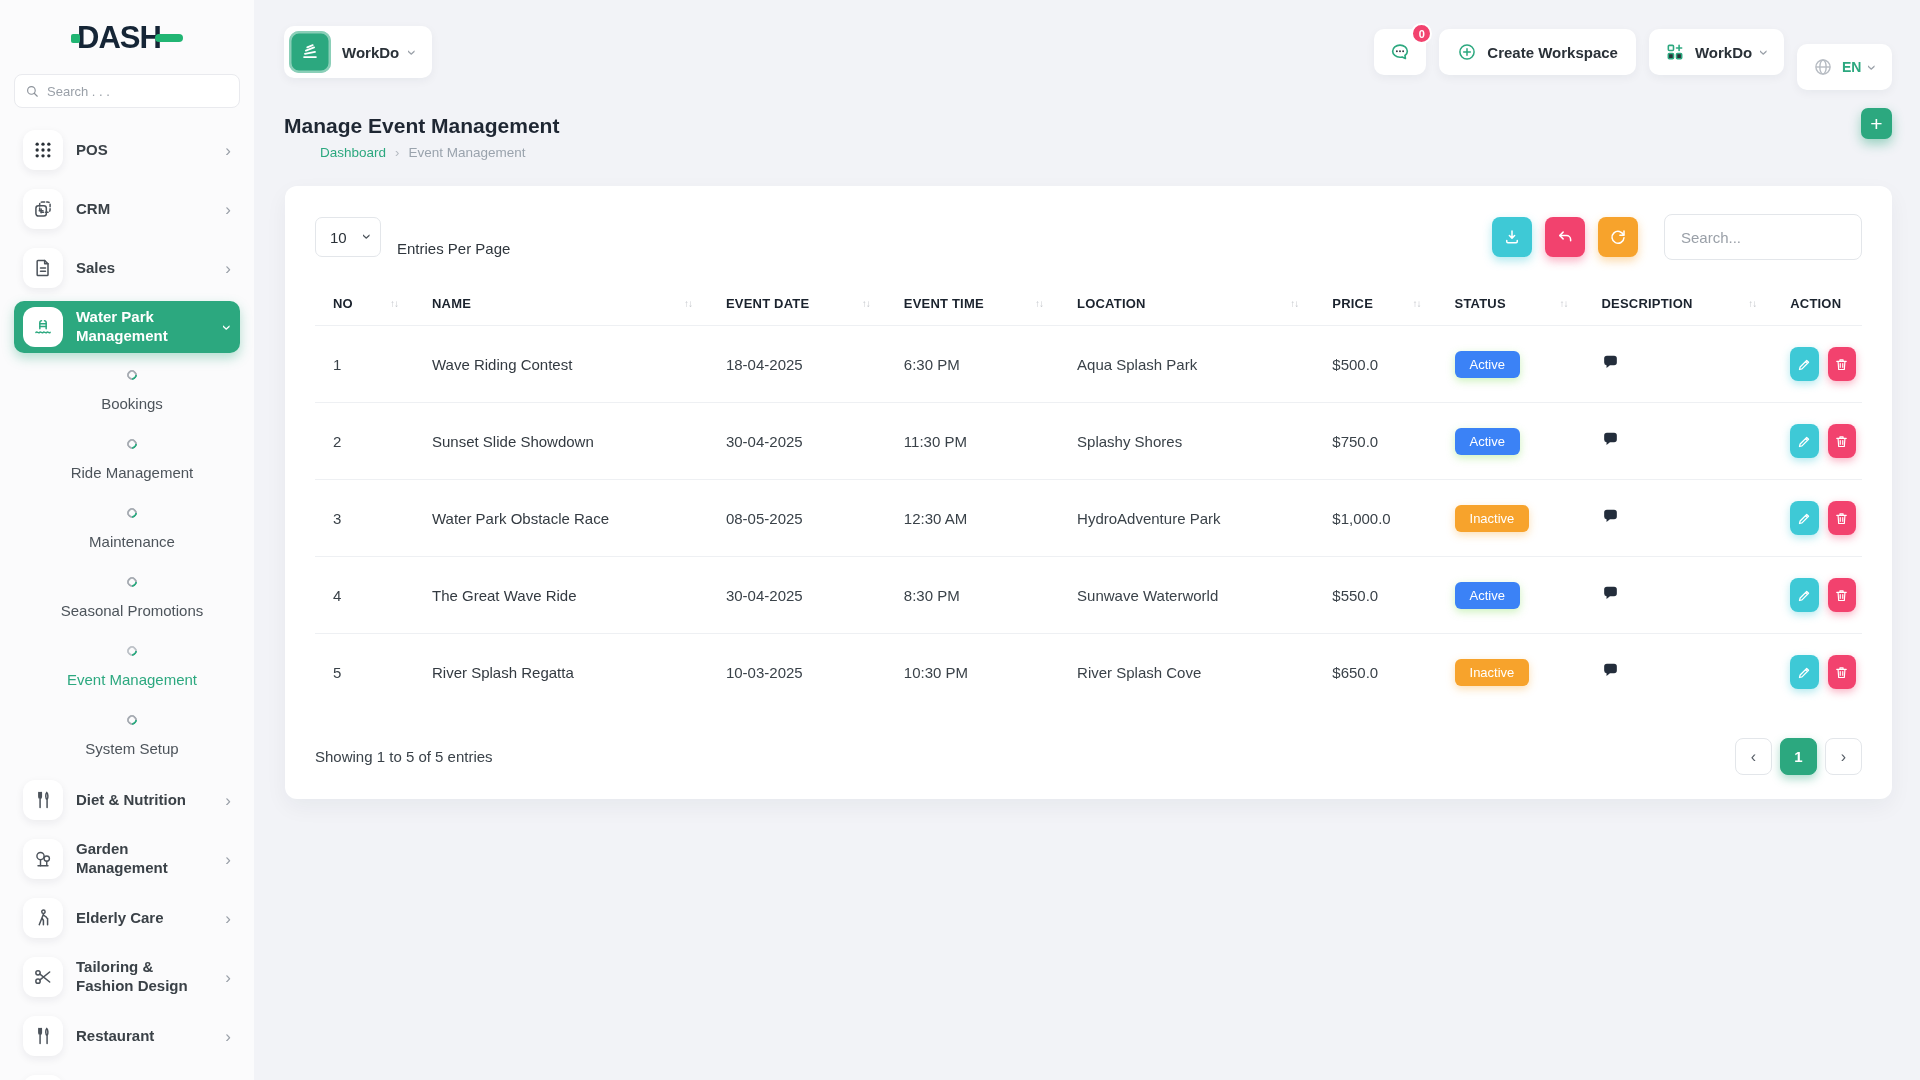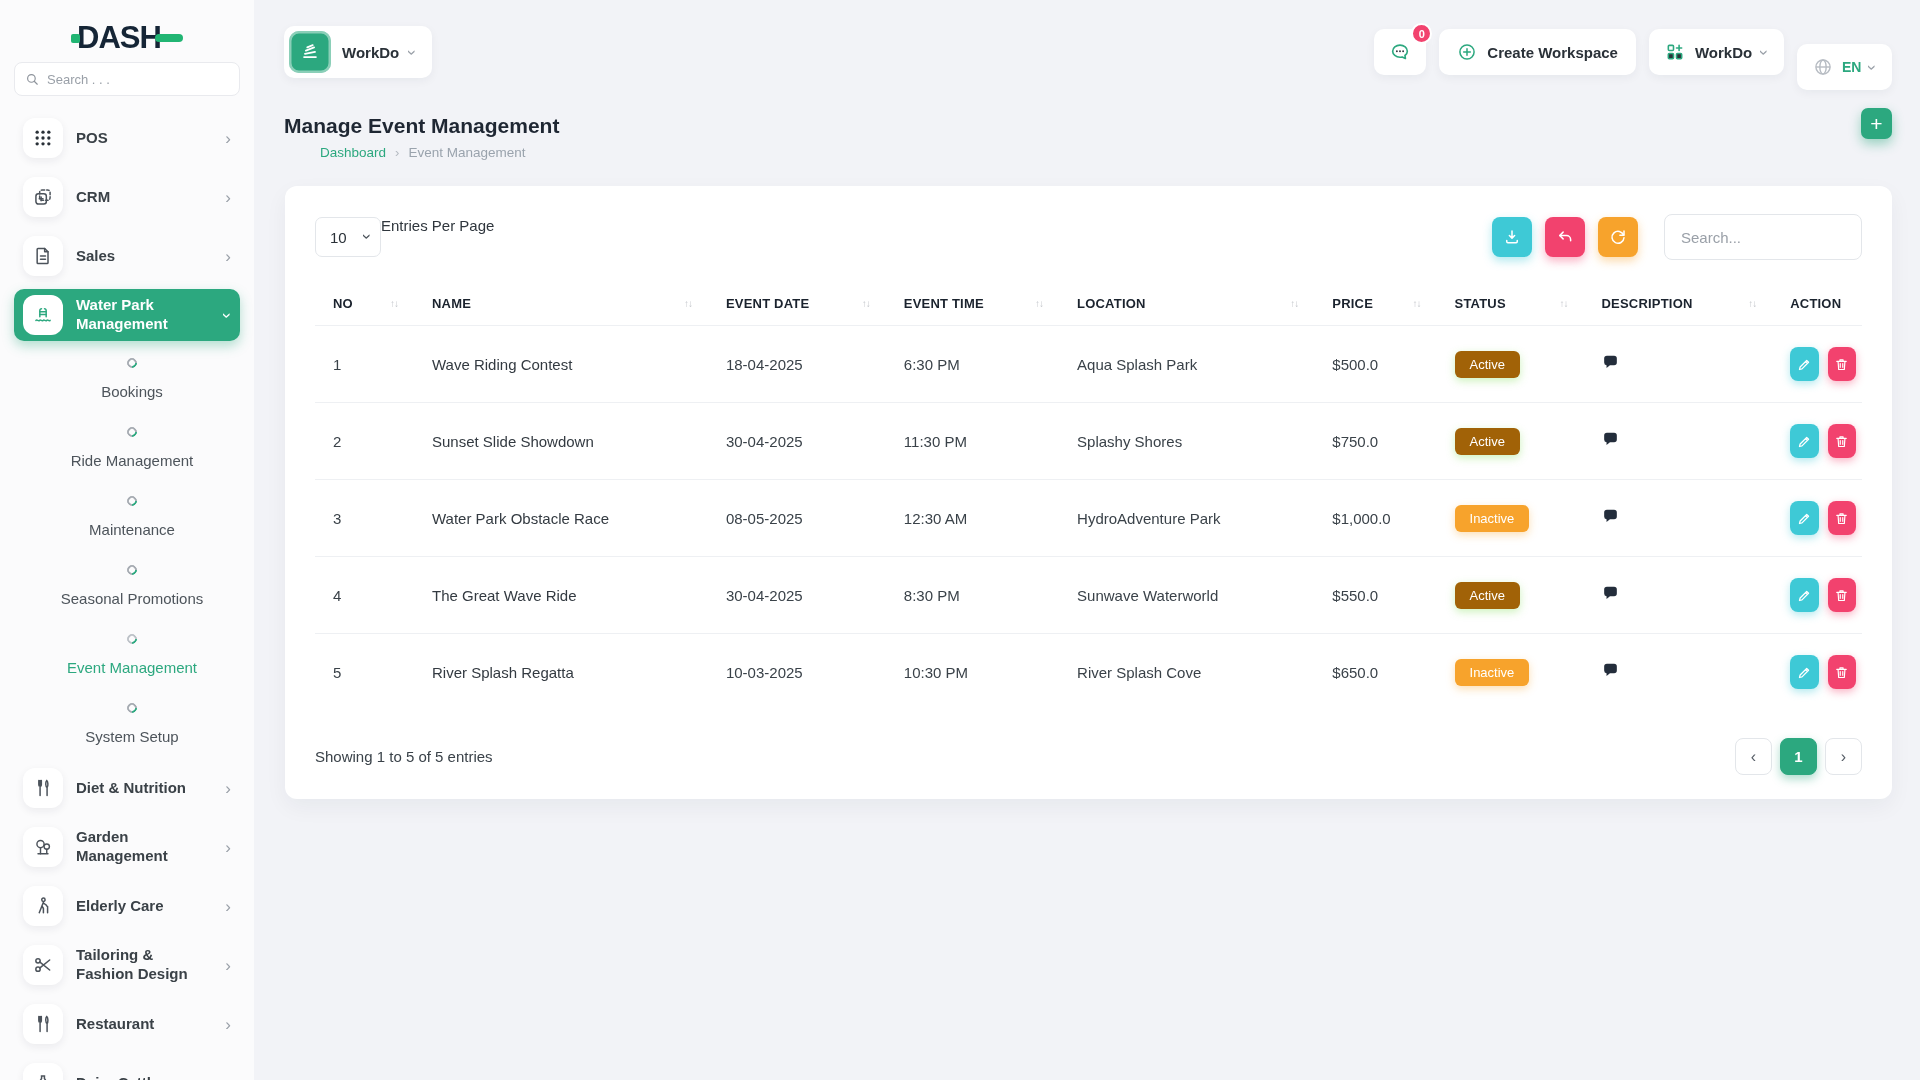--- a/index.html
+++ b/index.html
@@ -16,21 +16,21 @@
   .sidebar {
     position:absolute; left:0; top:0; width:254px; height:1080px;
     background:#fbfbfc; padding:14px 14px 10px; overflow:hidden;
   }
   .logo { display:flex; align-items:center; justify-content:center; height:48px; gap:0; }
   .logo .dot { width:9px; height:9px; background:#21b573; border-radius:2px; margin-right:-3px; position:relative; z-index:2; }
   .logo .word { font-size:31px; font-weight:800; letter-spacing:-1px; color:#152536; }
   .logo .bar { width:28px; height:8px; background:#21b573; border-radius:4px; margin-left:-6px; }
 
   .side-search {
-    height:34px; background:#fff; border:1px solid #e9eaee; border-radius:8px;
+    margin-top:12px; height:34px; background:#fff; border:1px solid #e9eaee; border-radius:8px;
     display:flex; align-items:center; gap:8px; padding:0 10px;
   }
   .side-search svg { width:14px; height:14px; stroke:#8d939b; flex:none; }
   .side-search input { border:0; outline:0; width:100%; font-size:13px; color:#2a3138; background:transparent; font-family:inherit; }
   .side-search input::placeholder { color:#9aa0a8; }
 
   .menu { margin-top:16px; display:flex; flex-direction:column; gap:7px; }
   .m-item {
     display:flex; align-items:center; gap:13px; padding:6px 9px; border-radius:10px; cursor:pointer;
   }
@@ -97,21 +97,21 @@
   }
 
   
   .card {
     margin:26px 28px 0 31px; background:#fff; border-radius:12px;
     box-shadow:0 8px 22px rgba(25,35,50,.05);
     padding:28px 30px 24px;
     min-height:540px;
   }
   .toolbar { display:flex; align-items:center; justify-content:space-between; margin-bottom:24px; }
-  .tb-left { display:flex; align-items:flex-start; }
+  .tb-left { display:flex; align-items:flex-end; gap:16px; }
   .select-wrap { position:relative; }
   .select-wrap select {
     appearance:none; -webkit-appearance:none; width:66px; height:40px; border:1px solid #e3e6ea; border-radius:7px;
     background:#fff; font-size:15px; color:#2a3138; padding:0 26px 0 14px; font-family:inherit; cursor:pointer; outline:none;
   }
   .select-wrap .chev { position:absolute; right:10px; top:11px; pointer-events:none; color:#4c535b; }
   .entries-label { font-size:15px; color:#2f363d; }
   .tb-right { display:flex; align-items:center; gap:10px; }
   .sq-btn {
     width:40px; height:40px; border:0; border-radius:8px; cursor:pointer;
@@ -130,21 +130,21 @@
   table { width:100%; border-collapse:collapse; table-layout:fixed; }
   th { text-align:left; padding:12px 6px 14px 18px; cursor:pointer; }
   th .th-inner { display:flex; align-items:center; justify-content:space-between; padding-right:10px; }
   th .th-label { font-size:13px; font-weight:700; color:#1b232e; letter-spacing:.2px; }
   th .sorter { font-size:10px; color:#c3c6cb; letter-spacing:-1px; flex:none; }
   td { padding:21px 6px 21px 18px; font-size:15px; color:#3a4249; border-top:1px solid #eef0f3; }
   td.name-cell { color:#333a41; }
   .status-badge {
     display:inline-block; padding:6px 15px; border-radius:6px; color:#fff; font-size:13px; font-weight:400;
   }
-  .status-badge.active { background:#a16207; box-shadow:0 3px 8px rgba(111,217,67,.35); }
+  .status-badge.active { background:#3b82f6; box-shadow:0 3px 8px rgba(111,217,67,.35); }
   .status-badge.inactive { background:#f7a32c; box-shadow:0 3px 8px rgba(247,163,44,.35); }
   .desc-icon { width:19px; height:19px; fill:#232d3b; cursor:pointer; }
   .row-actions { display:flex; gap:9px; }
   .act-btn { width:34px; height:34px; border:0; border-radius:8px; cursor:pointer; display:flex; align-items:center; justify-content:center; }
   .act-btn svg { width:15px; height:15px; stroke:#fff; }
   .act-btn.edit { background:#3ec9d6; box-shadow:0 3px 8px rgba(62,201,214,.4); }
   .act-btn.delete { background:#f2426e; box-shadow:0 3px 8px rgba(242,66,110,.4); }
 
   .card-footer { display:flex; align-items:center; justify-content:space-between; margin-top:28px; }
   .showing { font-size:15px; color:#3a4249; }

